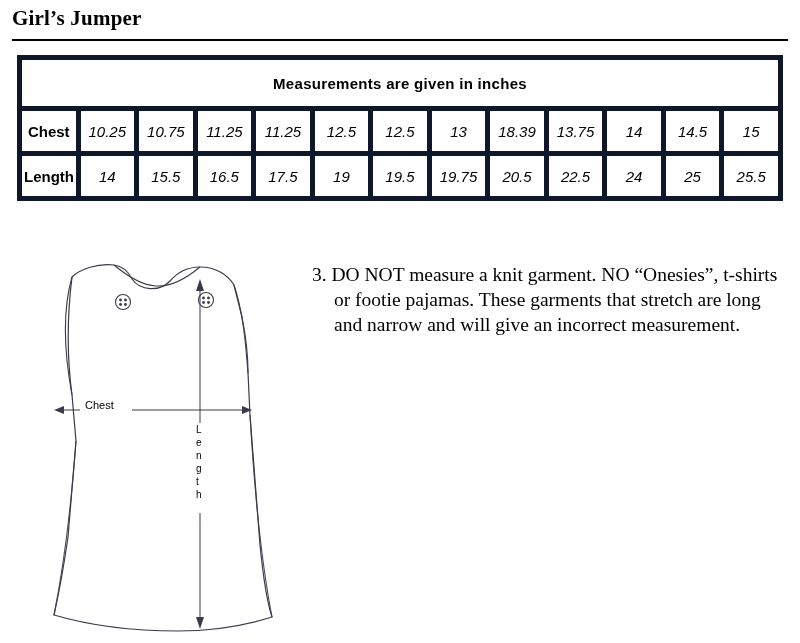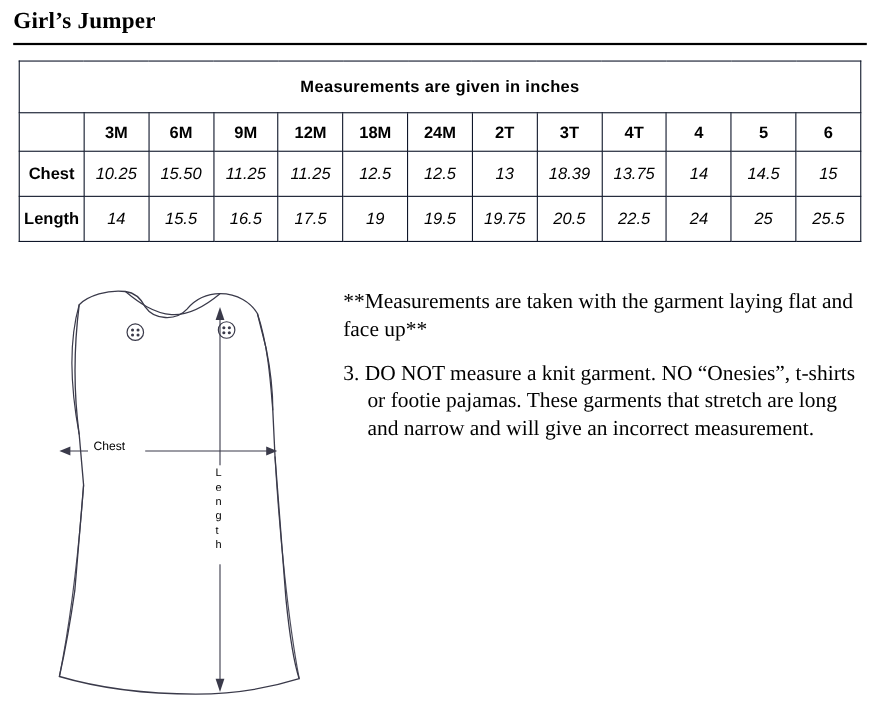--- a/index.html
+++ b/index.html
@@ -41,21 +41,21 @@
     left: 17px;
     top: 55px;
     width: 766px;
   }
   table.size-table {
     border-collapse: collapse;
     width: 100%;
     table-layout: fixed;
   }
   table.size-table td, table.size-table th {
-    border: 1px solid #0f172a;
+    border: 5px solid #0f172a;
     text-align: center;
     vertical-align: middle;
     font-family: "Liberation Sans", sans-serif;
     font-size: 15px;
     padding: 4px 2px;
     background: #ffffff;
   }
   .banner-cell {
     background: linear-gradient(to bottom, #efeaf8 0%, #cfc2ea 45%, #b7a6dd 100%);
     font-size: 23px;
@@ -145,38 +145,23 @@
   <div class="title-rule"></div>
 </div>
 
 <div class="table-wrap">
   <table class="size-table">
     <tbody>
       <tr>
         <td class="banner-cell" colspan="13">Measurements are given in inches</td>
       </tr>
       <tr>
-        <td class="corner-cell"></td>
-        <td class="hdr-cell">3M</td>
-        <td class="hdr-cell">6M</td>
-        <td class="hdr-cell">9M</td>
-        <td class="hdr-cell">12M</td>
-        <td class="hdr-cell">18M</td>
-        <td class="hdr-cell">24M</td>
-        <td class="hdr-cell">2T</td>
-        <td class="hdr-cell">3T</td>
-        <td class="hdr-cell">4T</td>
-        <td class="hdr-cell">4</td>
-        <td class="hdr-cell">5</td>
-        <td class="hdr-cell">6</td>
-      </tr>
-      <tr>
         <td class="rowlabel-cell">Chest</td>
         <td class="data-cell">10.25</td>
-        <td class="data-cell">15.50</td>
+        <td class="data-cell">10.75</td>
         <td class="data-cell">11.25</td>
         <td class="data-cell">11.25</td>
         <td class="data-cell">12.5</td>
         <td class="data-cell">12.5</td>
         <td class="data-cell">13</td>
         <td class="data-cell">18.39</td>
         <td class="data-cell">13.75</td>
         <td class="data-cell">14</td>
         <td class="data-cell">14.5</td>
         <td class="data-cell">15</td>
@@ -270,21 +255,20 @@
         <tspan x="186" dy="13">e</tspan>
         <tspan x="186" dy="13">n</tspan>
         <tspan x="186" dy="13">g</tspan>
         <tspan x="186" dy="13">t</tspan>
         <tspan x="186" dy="13">h</tspan>
       </text>
     </svg>
   </div>
 
   <div class="notes">
-    <p class="note">**Measurements are taken with the garment laying flat and face up**</p>
     <ol class="steps">
       <li class="wrap-indent">
         <span class="num">3.</span>
         <span class="body">DO NOT measure a knit garment. NO “Onesies”, t-shirts or footie pajamas. These garments that stretch are long and narrow and will give an incorrect measurement.</span>
       </li>
     </ol>
   </div>
 </div>
 
 </body></html>

